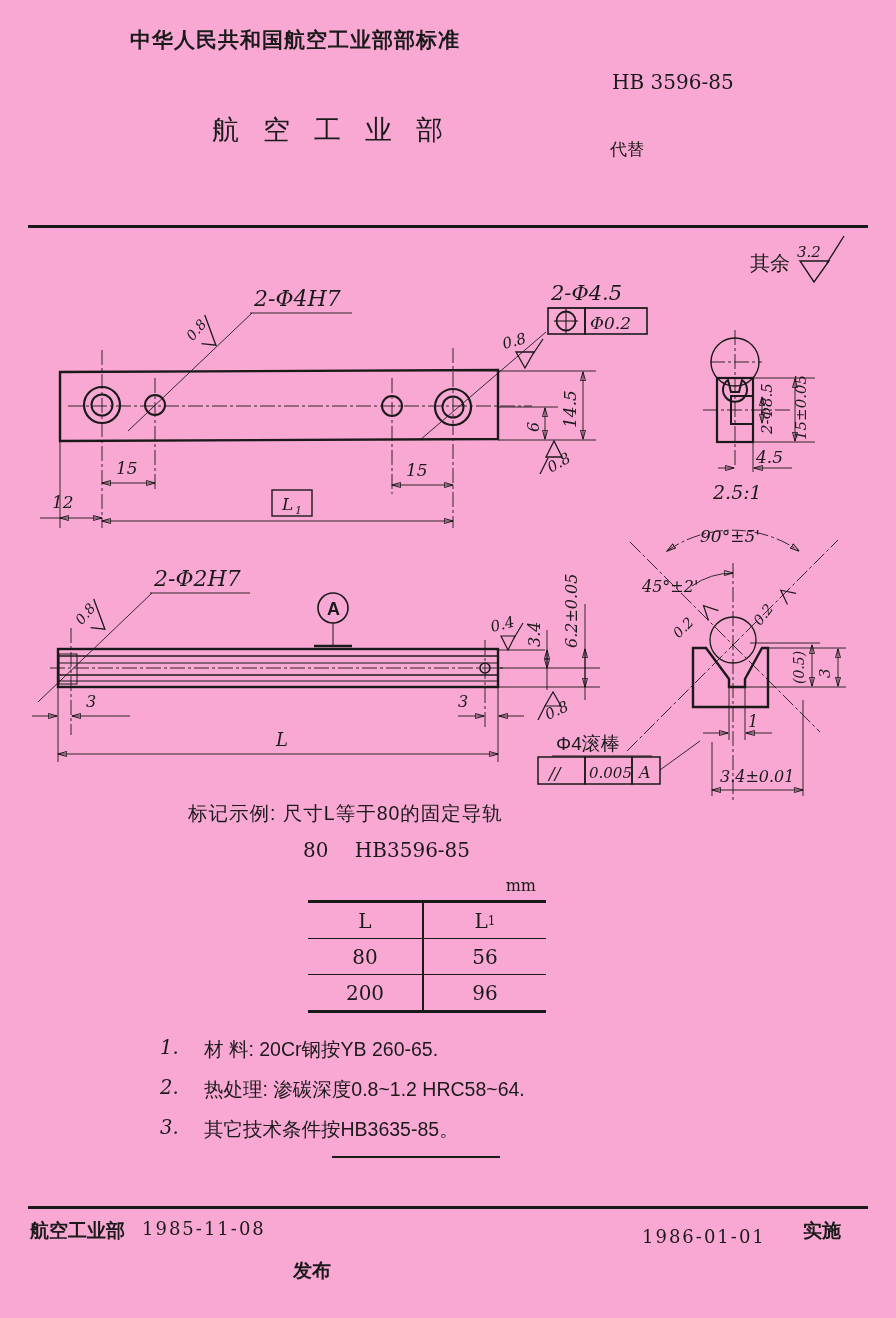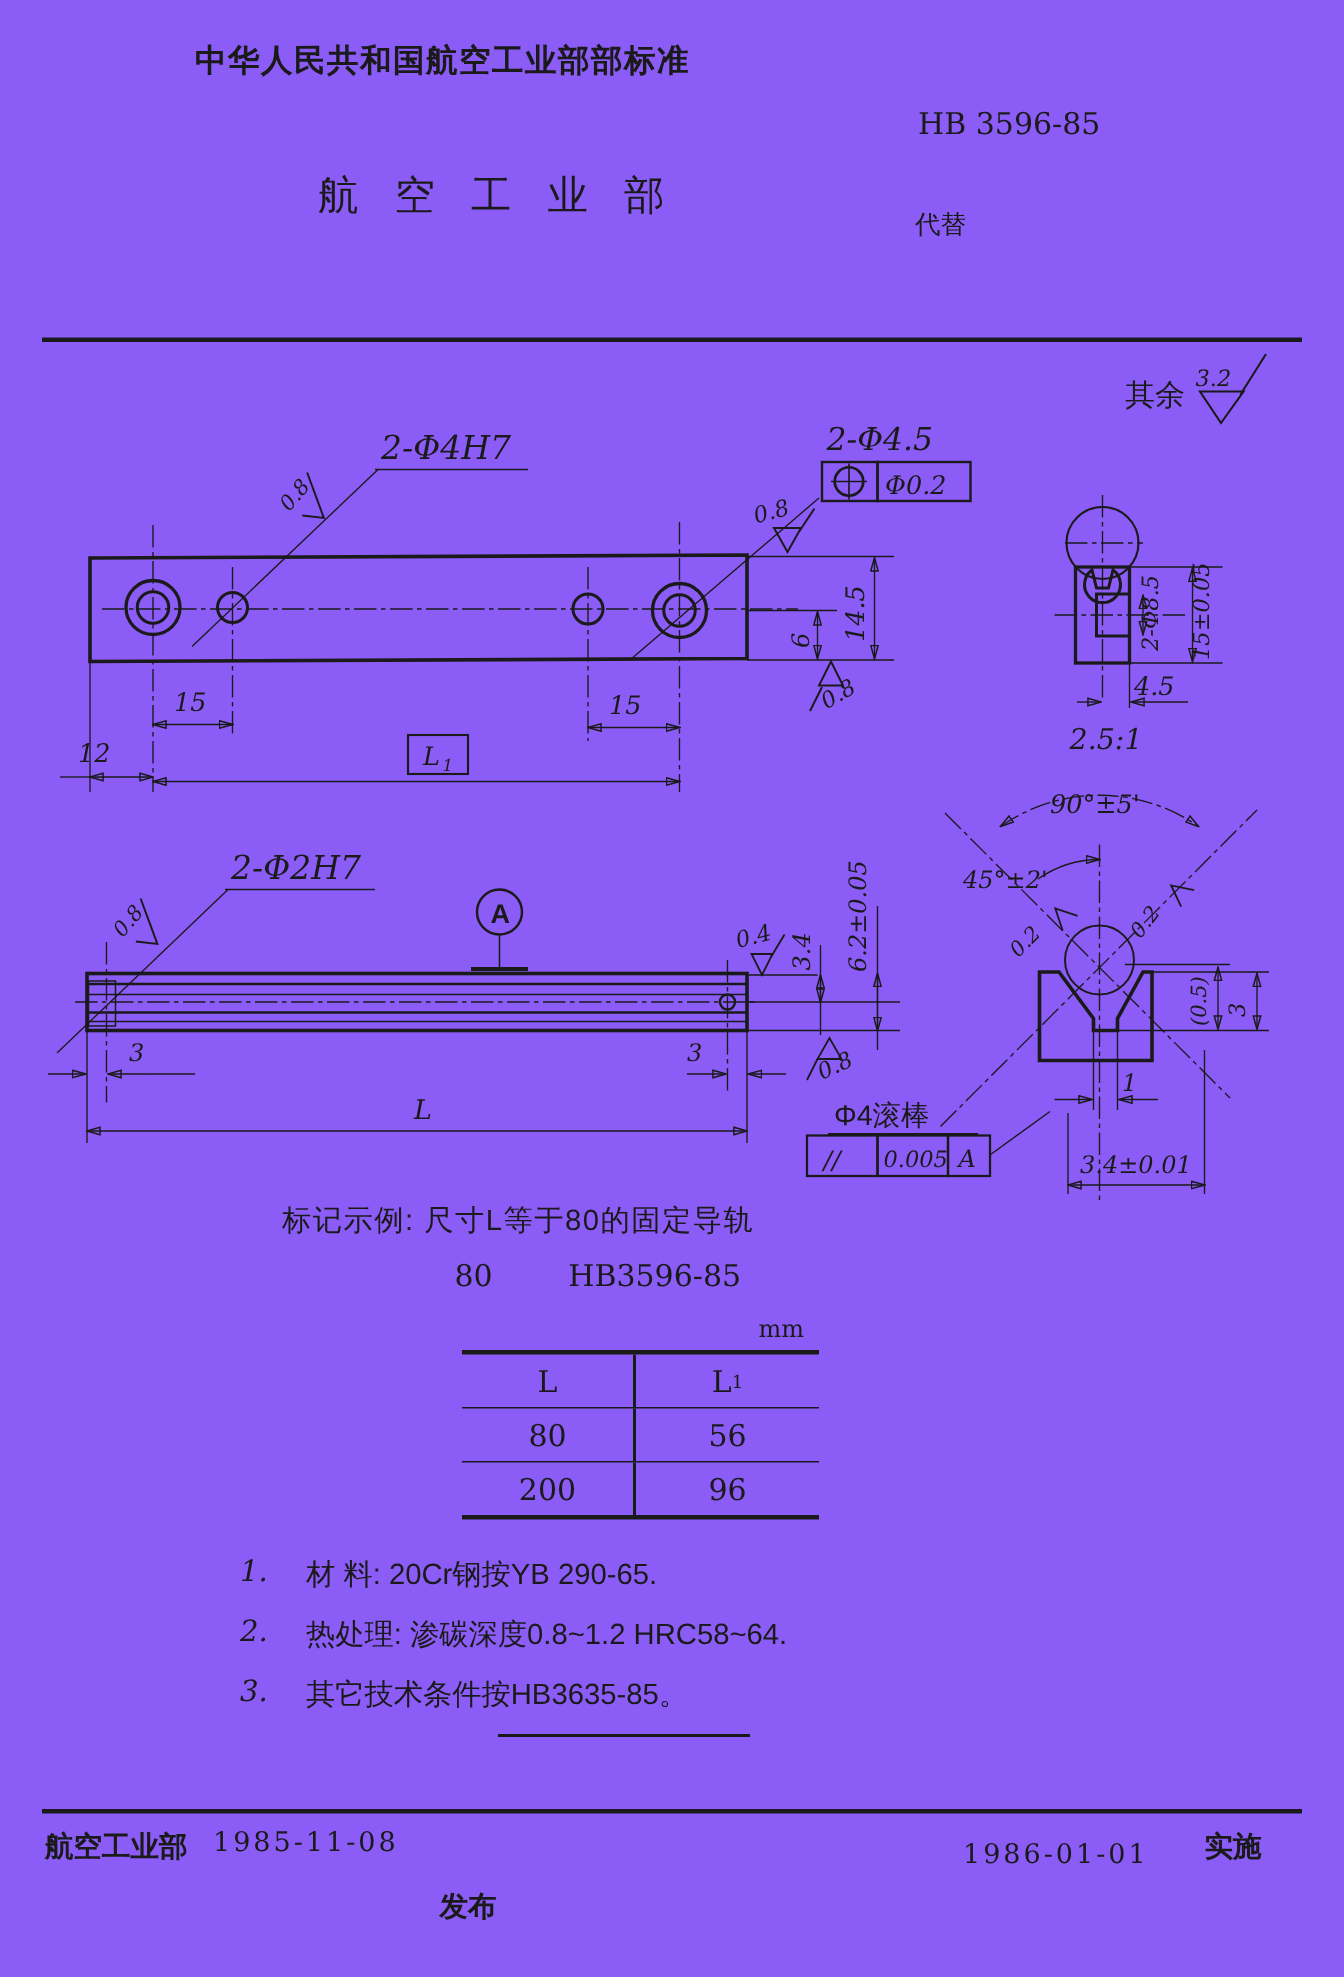--- a/index.html
+++ b/index.html
@@ -1,16 +1,16 @@
 <!DOCTYPE html>
 <html><head>
 <meta charset="utf-8">
 <style>
   html,body{margin:0;padding:0;background:#e8e8e8;}
-  .page{position:relative;width:896px;height:1318px;background:#8b5cf6;overflow:hidden;
+  .page{position:relative;width:896px;height:1318px;background:#f9a8d4;overflow:hidden;
         font-family:"Liberation Sans","DejaVu Sans",sans-serif;color:#1a1a1a;}
   .abs{position:absolute;white-space:nowrap;}
   .hw{font-family:"DejaVu Serif","Liberation Serif",serif;}
   .bold{font-weight:bold;}
   .rule{position:absolute;background:#1a1a1a;}
   svg text{fill:#1a1a1a;font-family:"DejaVu Serif","Liberation Serif",serif;font-style:italic;}
   svg .cjk{font-family:"Liberation Sans","DejaVu Sans",sans-serif;font-style:normal;}
   svg line,svg path,svg circle,svg rect,svg polyline{stroke:#1a1a1a;fill:none;}
   .dm{marker-start:url(#ar);marker-end:url(#ar);}
   .me{marker-end:url(#ar);}
@@ -252,21 +252,21 @@
         <text x="589" y="778" font-size="15">0.005</text>
         <text x="639" y="778" font-size="16">A</text>
       </g>
       <line class="thin" x1="660" y1="770" x2="700" y2="741"></line>
     </g>
   </svg>
 
   <div class="abs" style="left:188px;top:800px;font-size:19.5px;letter-spacing:1px;">标记示例: 尺寸L等于80的固定导轨</div>
   <div class="abs hw" style="left:303px;top:838px;font-size:20px;">
     <span>80</span>
-    <span style="margin-left:44px;">HB3596-85</span>
+    <span style="margin-left:20px;">HB3596-85</span>
   </div>
 
   <div class="tbl">
     <div class="unit hw">mm</div>
     <div class="grid">
       <div class="row">
         <div class="c1 hw">L</div>
         <div class="c2 hw">
           <span>L</span>
             <span class="sub">1</span>
@@ -279,21 +279,21 @@
       <div class="row">
         <div class="c1 hw">200</div>
         <div class="c2 hw">96</div>
       </div>
     </div>
   </div>
 
   <div class="abs" style="left:160px;top:1036px;">
     <div class="note-row">
       <span class="note-num">1.</span>
-      <span>材 料: 20Cr钢按YB 290-65.</span>
+      <span>材 料: 20Cr钢按YB 260-65.</span>
     </div>
     <div class="note-row">
       <span class="note-num">2.</span>
       <span>热处理: 渗碳深度0.8~1.2 HRC58~64.</span>
     </div>
     <div class="note-row">
       <span class="note-num">3.</span>
       <span>其它技术条件按HB3635-85。</span>
     </div>
   </div>

